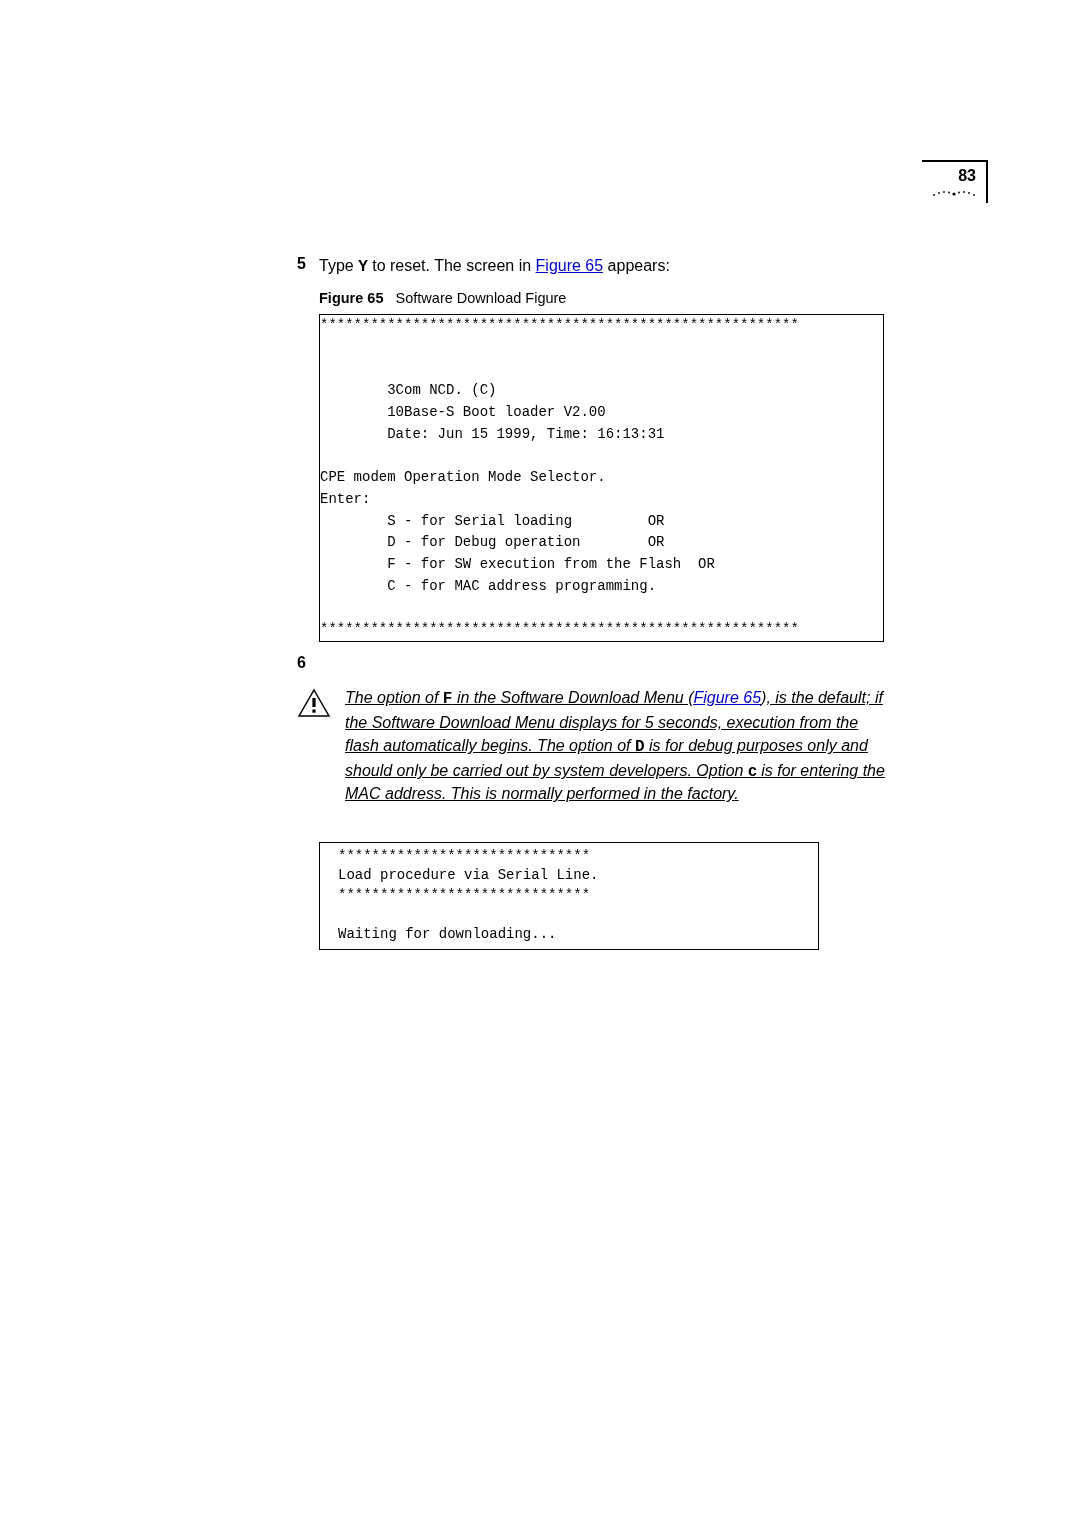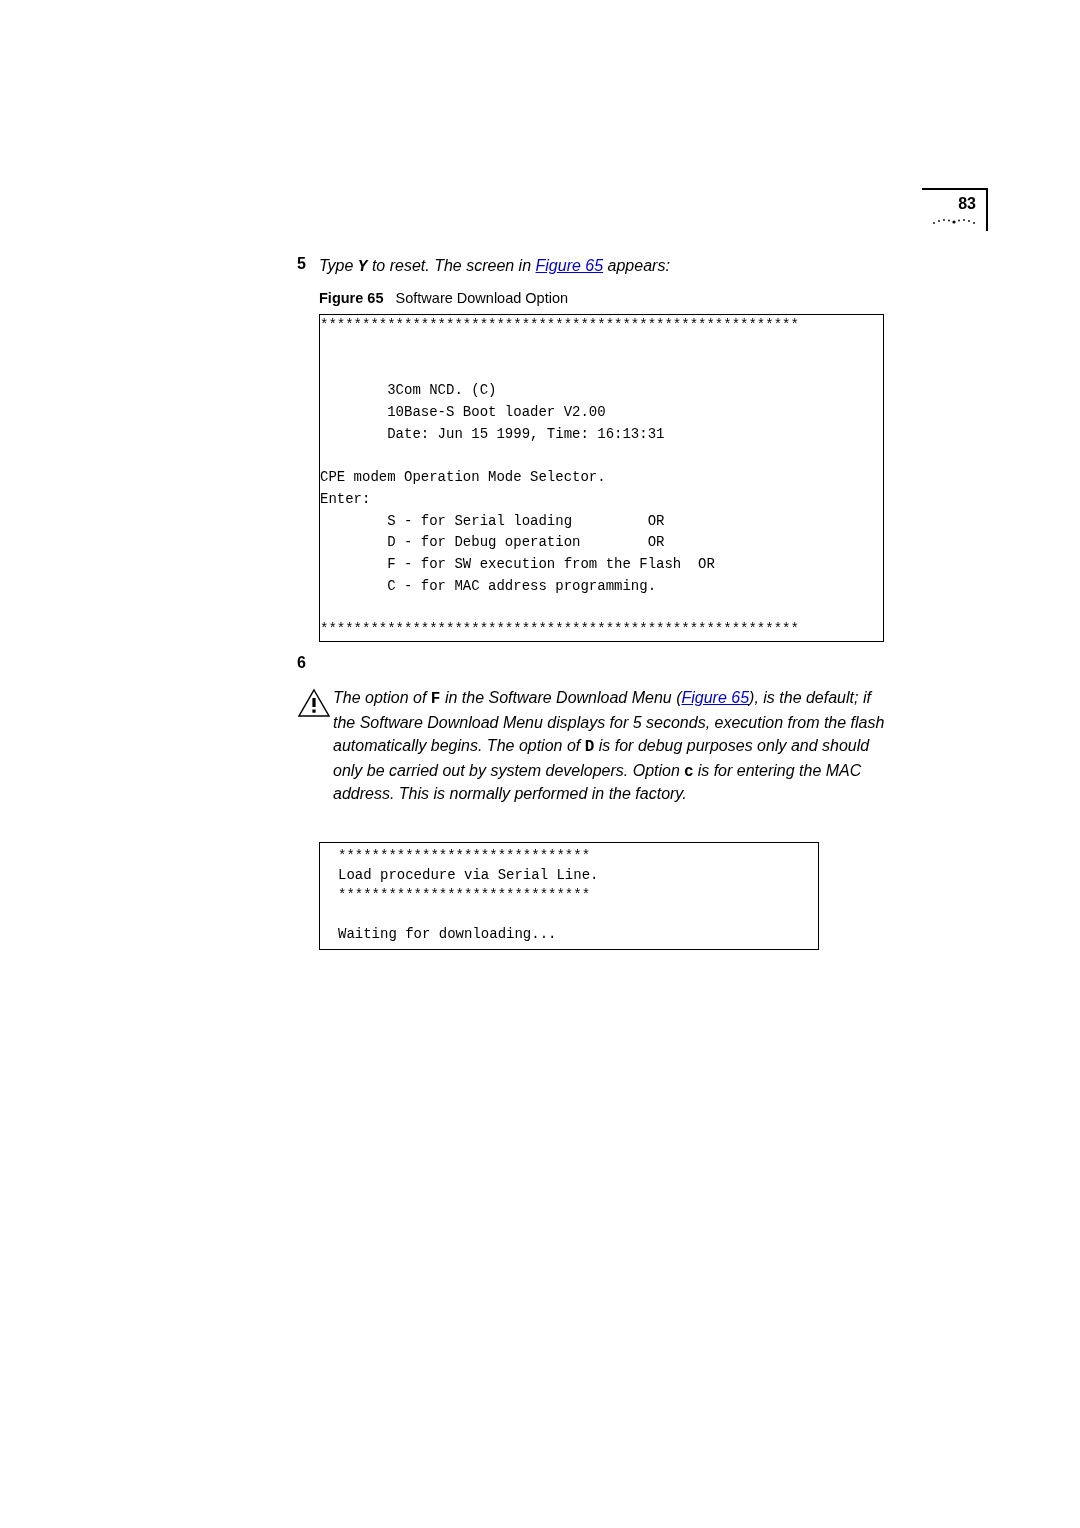--- a/index.html
+++ b/index.html
@@ -7,21 +7,21 @@
       width: 1080px;
       height: 1528px;
       background: #ffffff;
       font-family: Arial, Helvetica, sans-serif;
       color: #000;
       position: relative;
     }
     .page-num-box {
       position: absolute;
       right: 92px;
-      top: 188px;
+      top: 160px;
       border-top: 2px solid #000;
       border-right: 2px solid #000;
       padding: 5px 10px 0 10px;
       text-align: right;
     }
     .page-num {
       font-weight: bold;
       font-size: 16px;
     }
     .content {
@@ -38,21 +38,20 @@
     }
     .step-num {
       font-weight: bold;
       color: #000;
       flex-shrink: 0;
       width: 12px;
     }
     .step-text {
       color: #000;
       line-height: 1.4;
-      font-style: italic;
     }
     .mono-inline {
       font-family: 'Courier New', monospace;
       font-weight: bold;
     }
     .bold-inline {
       font-weight: bold;
     }
     .fake-link {
       color: #0000cc;
@@ -75,22 +74,23 @@
       overflow: hidden;
     }
     .terminal-box.small {
       padding: 4px 18px;
       width: 500px;
       font-size: 14px;
       line-height: 1.4;
     }
     .caution-block {
       display: flex;
-      gap: 4px;
+      gap: 16px;
       margin: 14px 0 22px 0;
+      text-decoration: underline;
     }
     .caution-icon {
       flex-shrink: 0;
       width: 32px;
       margin-top: 2px;
     }
     .caution-text {
       font-style: italic;
       font-size: 16px;
       line-height: 1.45;
@@ -120,21 +120,21 @@
 <div class="content">
 
   <div class="step-row">
     <div class="step-num">5</div>
     <div class="step-text">
       <span>Type </span><span class="mono-inline">Y</span><span> to reset. The screen in </span><span class="fake-link">Figure 65</span><span> appears:</span>
     </div>
   </div>
 
   <div class="fig-caption">
-    <span class="bold">Figure 65</span>&nbsp;&nbsp;&nbsp;<span>Software Download Option</span>
+    <span class="bold">Figure 65</span>&nbsp;&nbsp;&nbsp;<span>Software Download Figure</span>
   </div>
 
   <div class="terminal-box" id="term65">*********************************************************
 
 
         3Com NCD. (C)
         10Base-S Boot loader V2.00
         Date: Jun 15 1999, Time: 16:13:31
 
 CPE modem Operation Mode Selector.

